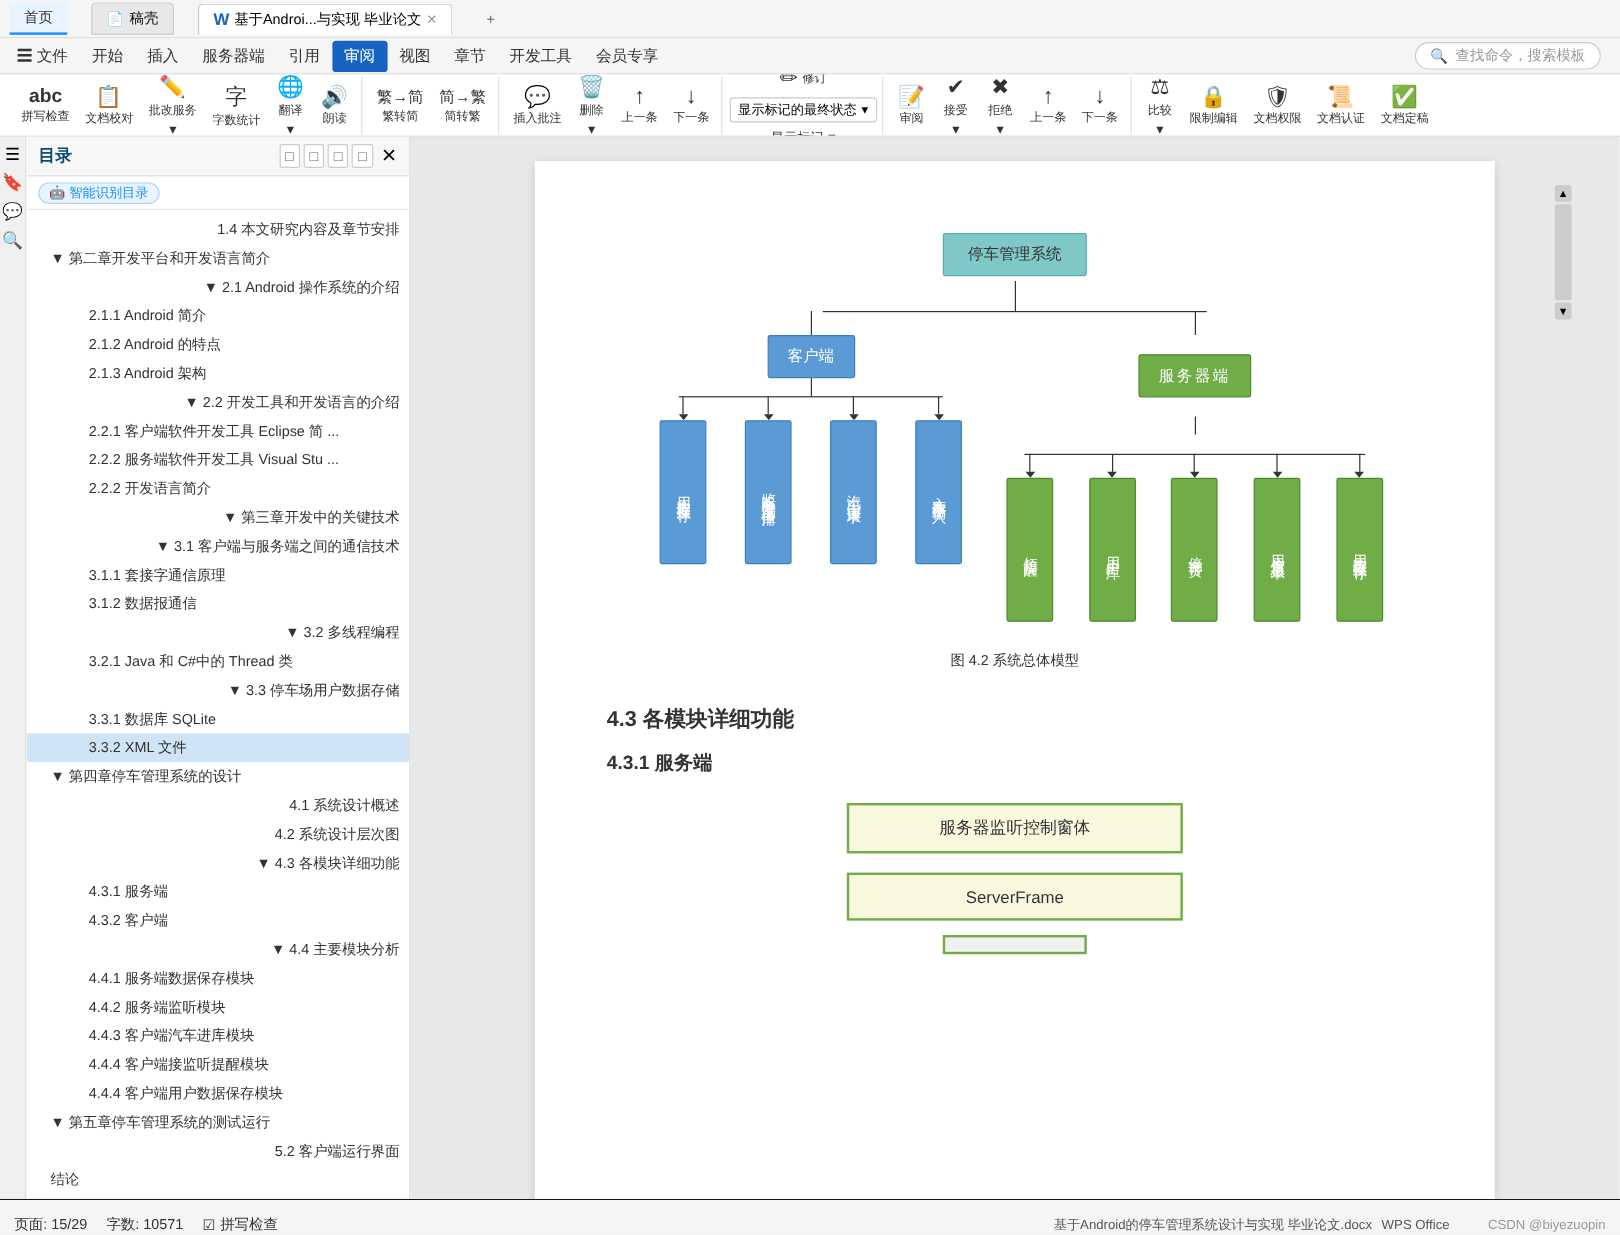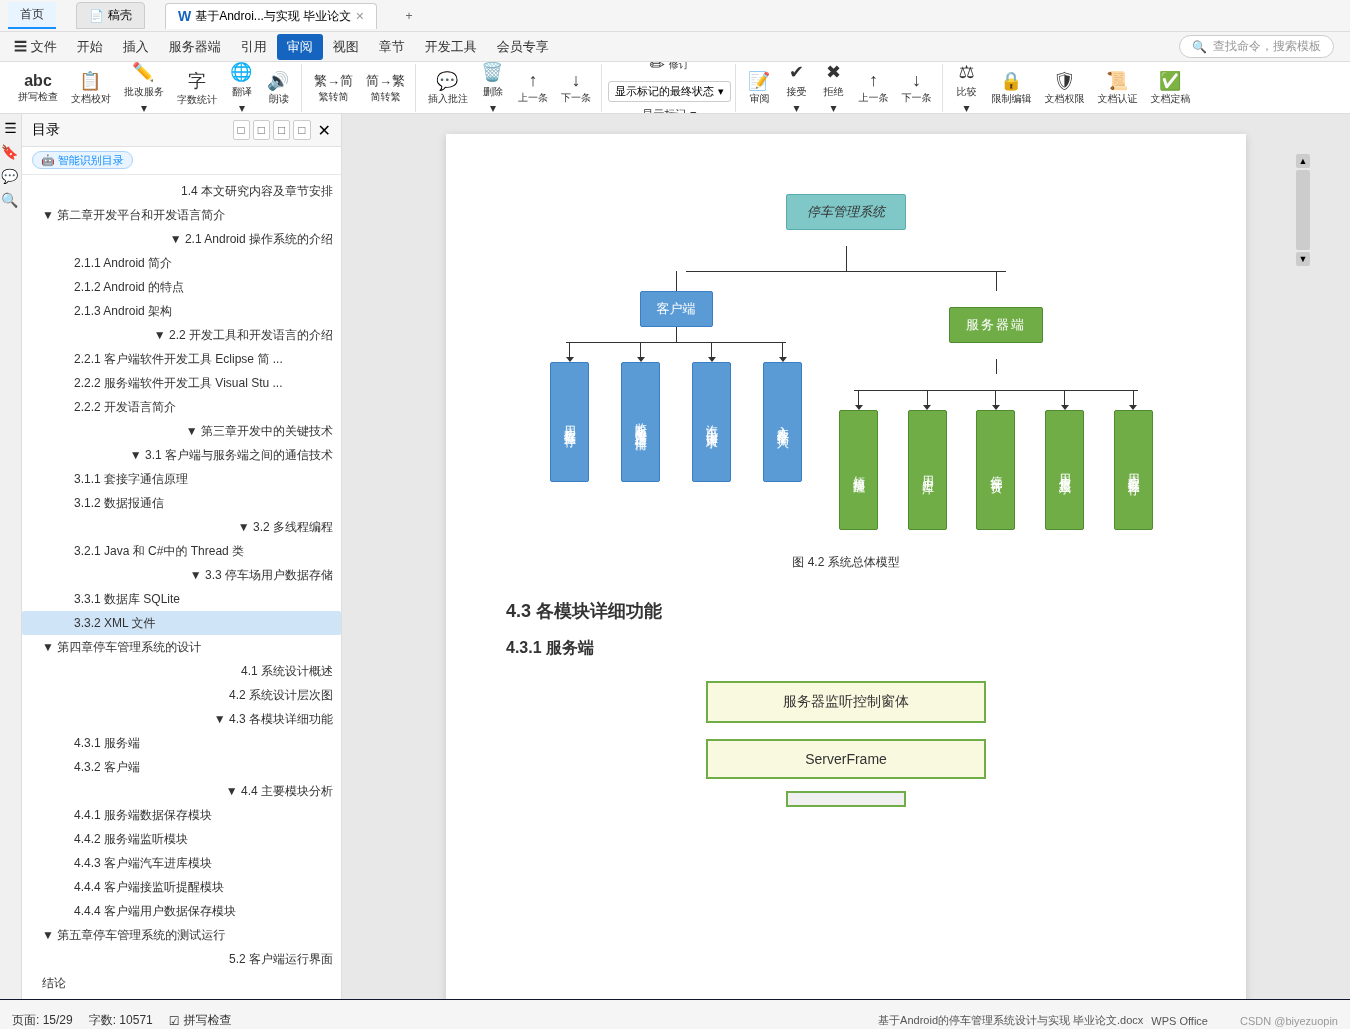--- a/index.html
+++ b/index.html
@@ -27,21 +27,21 @@
     .tb-btn .label { font-size: 10px; color: #333; white-space: nowrap; }
     .tb-dropdown { display: flex; align-items: center; gap: 2px; padding: 3px 6px; cursor: pointer; border-radius: 3px; font-size: 12px; }
     .review-status-select { display: flex; align-items: center; border: 1px solid #ccc; border-radius: 3px; padding: 2px 6px; font-size: 11px; background: #fff; gap: 4px; }
 
     
     .main-container { display: flex; height: calc(1029px - 32px - 30px - 52px - 30px); }
 
     
     .sidebar { width: 320px; background: #fff; border-right: 1px solid #ddd; display: flex; flex-direction: column; overflow: hidden; }
     .sidebar-header { display: flex; align-items: center; justify-content: space-between; padding: 6px 10px; background: #f7f7f7; border-bottom: 1px solid #e0e0e0; }
-    .sidebar-title { font-size: 14px; font-weight: normal; color: #000000; }
+    .sidebar-title { font-size: 14px; font-weight: bold; color: #0c4a6e; }
     .sidebar-controls { display: flex; gap: 3px; align-items: center; }
     .sidebar-ctrl-btn { cursor: pointer; color: #666; font-size: 12px; padding: 2px 4px; border: 1px solid #ccc; border-radius: 2px; background: #fff; }
     .smart-btn { background: #e8f4ff; border: 1px solid #b0d4f7; border-radius: 10px; padding: 2px 8px; font-size: 11px; color: #1890ff; cursor: pointer; }
     .toc-tree { overflow-y: auto; flex: 1; padding: 4px 0; }
     .toc-item { padding: 3px 8px 3px 16px; cursor: pointer; font-size: 12px; color: #333; border-radius: 2px; line-height: 1.5; }
     .toc-item.active { background: #d0e4f7; }
     .toc-item.level2 { padding-left: 20px; }
     .toc-item.level3 { padding-left: 36px; text-align: right; }
     .toc-item.level4 { padding-left: 52px; }
 
@@ -305,21 +305,21 @@
         <div style="width:14px;height:14px;background:#ccc;border-radius:2px;cursor:pointer;display:flex;align-items:center;justify-content:center;font-size:9px;">▲</div>
         <div style="width:14px;height:80px;background:#ccc;border-radius:2px;cursor:pointer;"></div>
         <div style="width:14px;height:14px;background:#ccc;border-radius:2px;cursor:pointer;display:flex;align-items:center;justify-content:center;font-size:9px;">▼</div>
       </div>
     </div>
 
     <div class="doc-page">
 
       <div class="diagram-container">
 
-        <div style="display:flex;justify-content:flex-end;margin-bottom:16px;font-style:italic;">
+        <div style="display:flex;justify-content:flex-end;margin-bottom:4px;">
           <div class="box-top">停车管理系统</div>
         </div>
 
         <div style="width:1px;height:25px;background:#333;margin:0 auto;"></div>
 
         <div style="display:flex;justify-content:center;align-items:flex-start;position:relative;width:640px;">
 
           <div style="position:absolute;top:0;left:160px;right:160px;height:1px;background:#333;"></div>
 
           <div style="display:flex;flex-direction:column;align-items:center;flex:1;">

